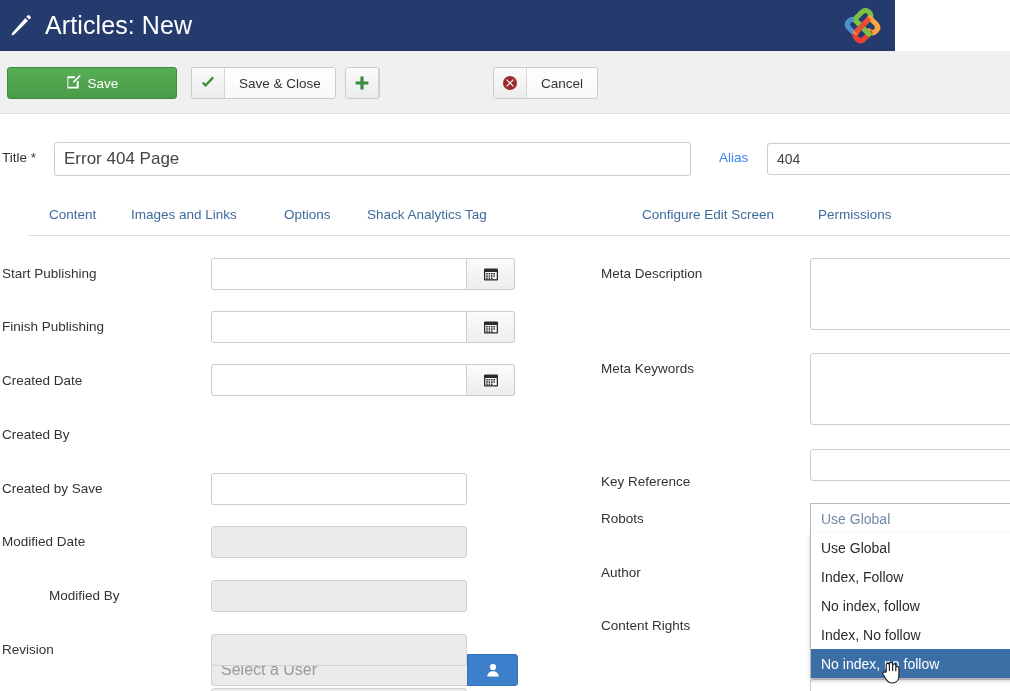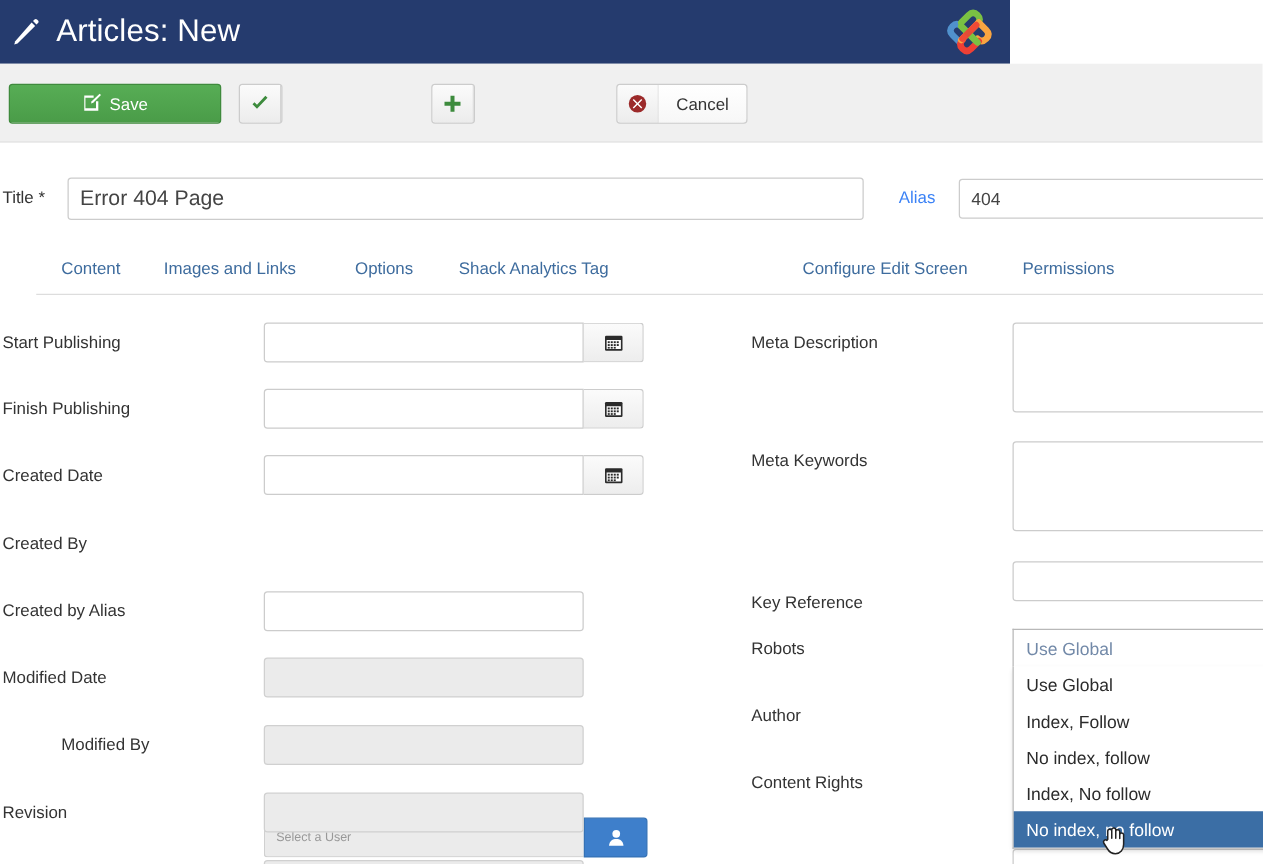--- a/index.html
+++ b/index.html
@@ -9,21 +9,21 @@
     width: 1010px; height: 691px;
     overflow: hidden;
     background: #ffffff;
     font-family: "Liberation Sans", sans-serif;
     -webkit-font-smoothing: antialiased;
   }
 
   
   #app-header {
     position: absolute; left: 0; top: 0;
-    width: 808px; height: 51px;
+    width: 895px; height: 51px;
     background: #253b6e;
     display: flex; align-items: center;
   }
   #pencil-icon {
     margin-left: 8px; margin-right: 11px;
     width: 26px; height: 26px;
     display: flex; align-items: center; justify-content: center;
   }
   #page-title {
     color: #ffffff;
@@ -180,21 +180,21 @@
   }
   .date-input { border-radius: 3px 0 0 3px; }
 
   #created-by-input {
     position: absolute; left: 211px; top: 418px;
     width: 256px; height: 32px;
     border: 1px solid #d0d0d0; border-right: none;
     border-radius: 3px 0 0 3px;
     background: #ebebeb;
     font-family: "Liberation Sans", sans-serif;
-    font-size: 10px;
+    font-size: 16px;
     padding: 0 9px;
     outline: none;
   }
   #created-by-input::placeholder { color: #999999; }
   #user-picker-button {
     position: absolute; left: 467px; top: 418px;
     width: 51px; height: 32px;
     background: #3e7fcb;
     border: 1px solid #3572b5;
     border-radius: 0 3px 3px 0;
@@ -285,20 +285,21 @@
   <span>Save</span>
 </div>
 
 <div class="btn-group" id="save-close-group">
   <div class="btn grouped">
     <span class="btn-icon-cell">
       <svg width="16" height="16" viewBox="0 0 16 16">
         <path d="M2 8.4 L5.6 12 L14 3.2 L12.3 1.6 L5.6 8.7 L3.6 6.7 Z" fill="#3d8b3d"></path>
       </svg>
     </span>
+    <span class="btn-label-cell">Save &amp; Close</span>
   </div>
 </div>
 
 <div class="btn-group" id="save-new-group">
   <div class="btn grouped">
     <span class="btn-icon-cell">
       <svg width="16" height="16" viewBox="0 0 16 16">
         <path d="M6.4 1.6 h3.2 v4.8 h4.8 v3.2 h-4.8 v4.8 h-3.2 v-4.8 h-4.8 v-3.2 h4.8 z" fill="#3d8b3d"></path>
       </svg>
     </span>
@@ -402,21 +403,21 @@
 
   <span class="flabel" style="left:2px; top:191px;">Created By</span>
   <input id="created-by-input" type="text" readonly="" placeholder="Select a User" style="">
   <span id="user-picker-button">
     <svg width="16" height="16" viewBox="0 0 16 16">
       <circle cx="8" cy="5" r="3.1" fill="#ffffff"></circle>
       <path d="M2.2 14.5 C2.6 10.6 5.1 9.2 8 9.2 C10.9 9.2 13.4 10.6 13.8 14.5 Z" fill="#ffffff"></path>
     </svg>
   </span>
 
-  <span class="flabel" style="left:2px; top:245px;">Created by Alias</span>
+  <span class="flabel" style="left:2px; top:245px;">Created by Save</span>
   <input class="finput" style="left: 211px; top: 237px; width: 256px; height: 32px;" type="text" value="">
 
   <span class="flabel" style="left:2px; top:298px;">Modified Date</span>
   <input class="finput readonly" style="left: 211px; top: 290px; width: 256px; height: 32px;" type="text" readonly="" value="">
 
   <span class="flabel" style="left:2px; top:352px;margin-left:47px;">Modified By</span>
   <input class="finput readonly" style="left: 211px; top: 344px; width: 256px; height: 32px;" type="text" readonly="" value="">
 
   <span class="flabel" style="left:2px; top:406px;">Revision</span>
   <input class="finput readonly" style="left: 211px; top: 398px; width: 256px; height: 32px;" type="text" readonly="" value="">

